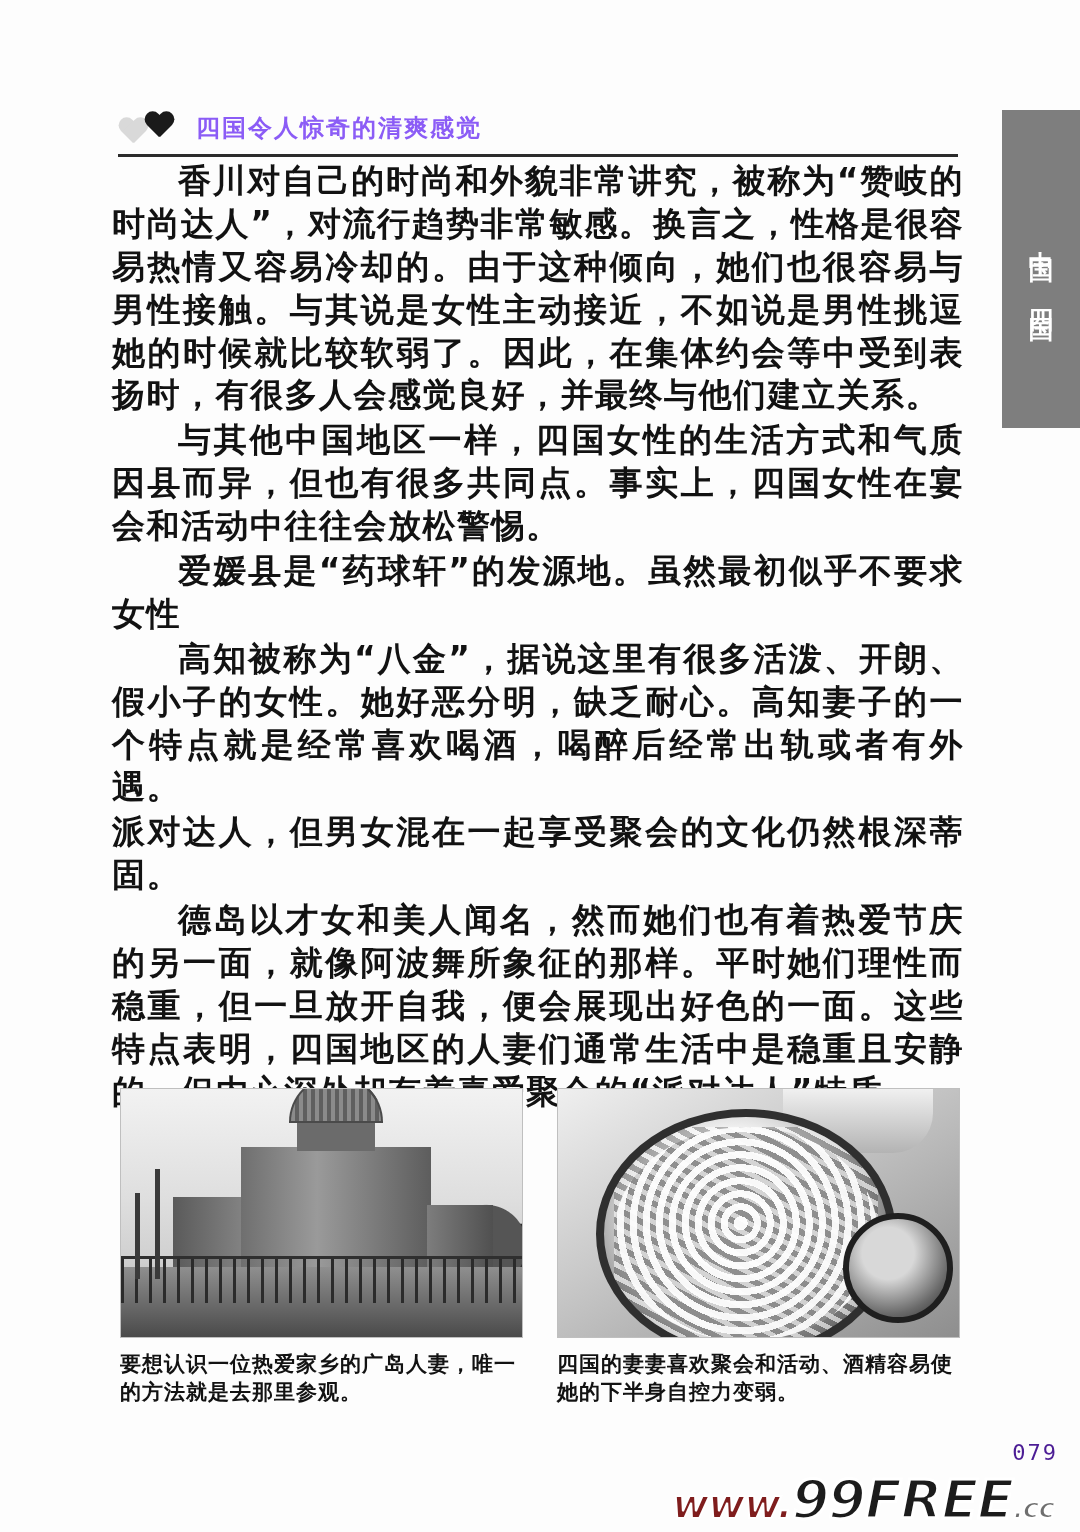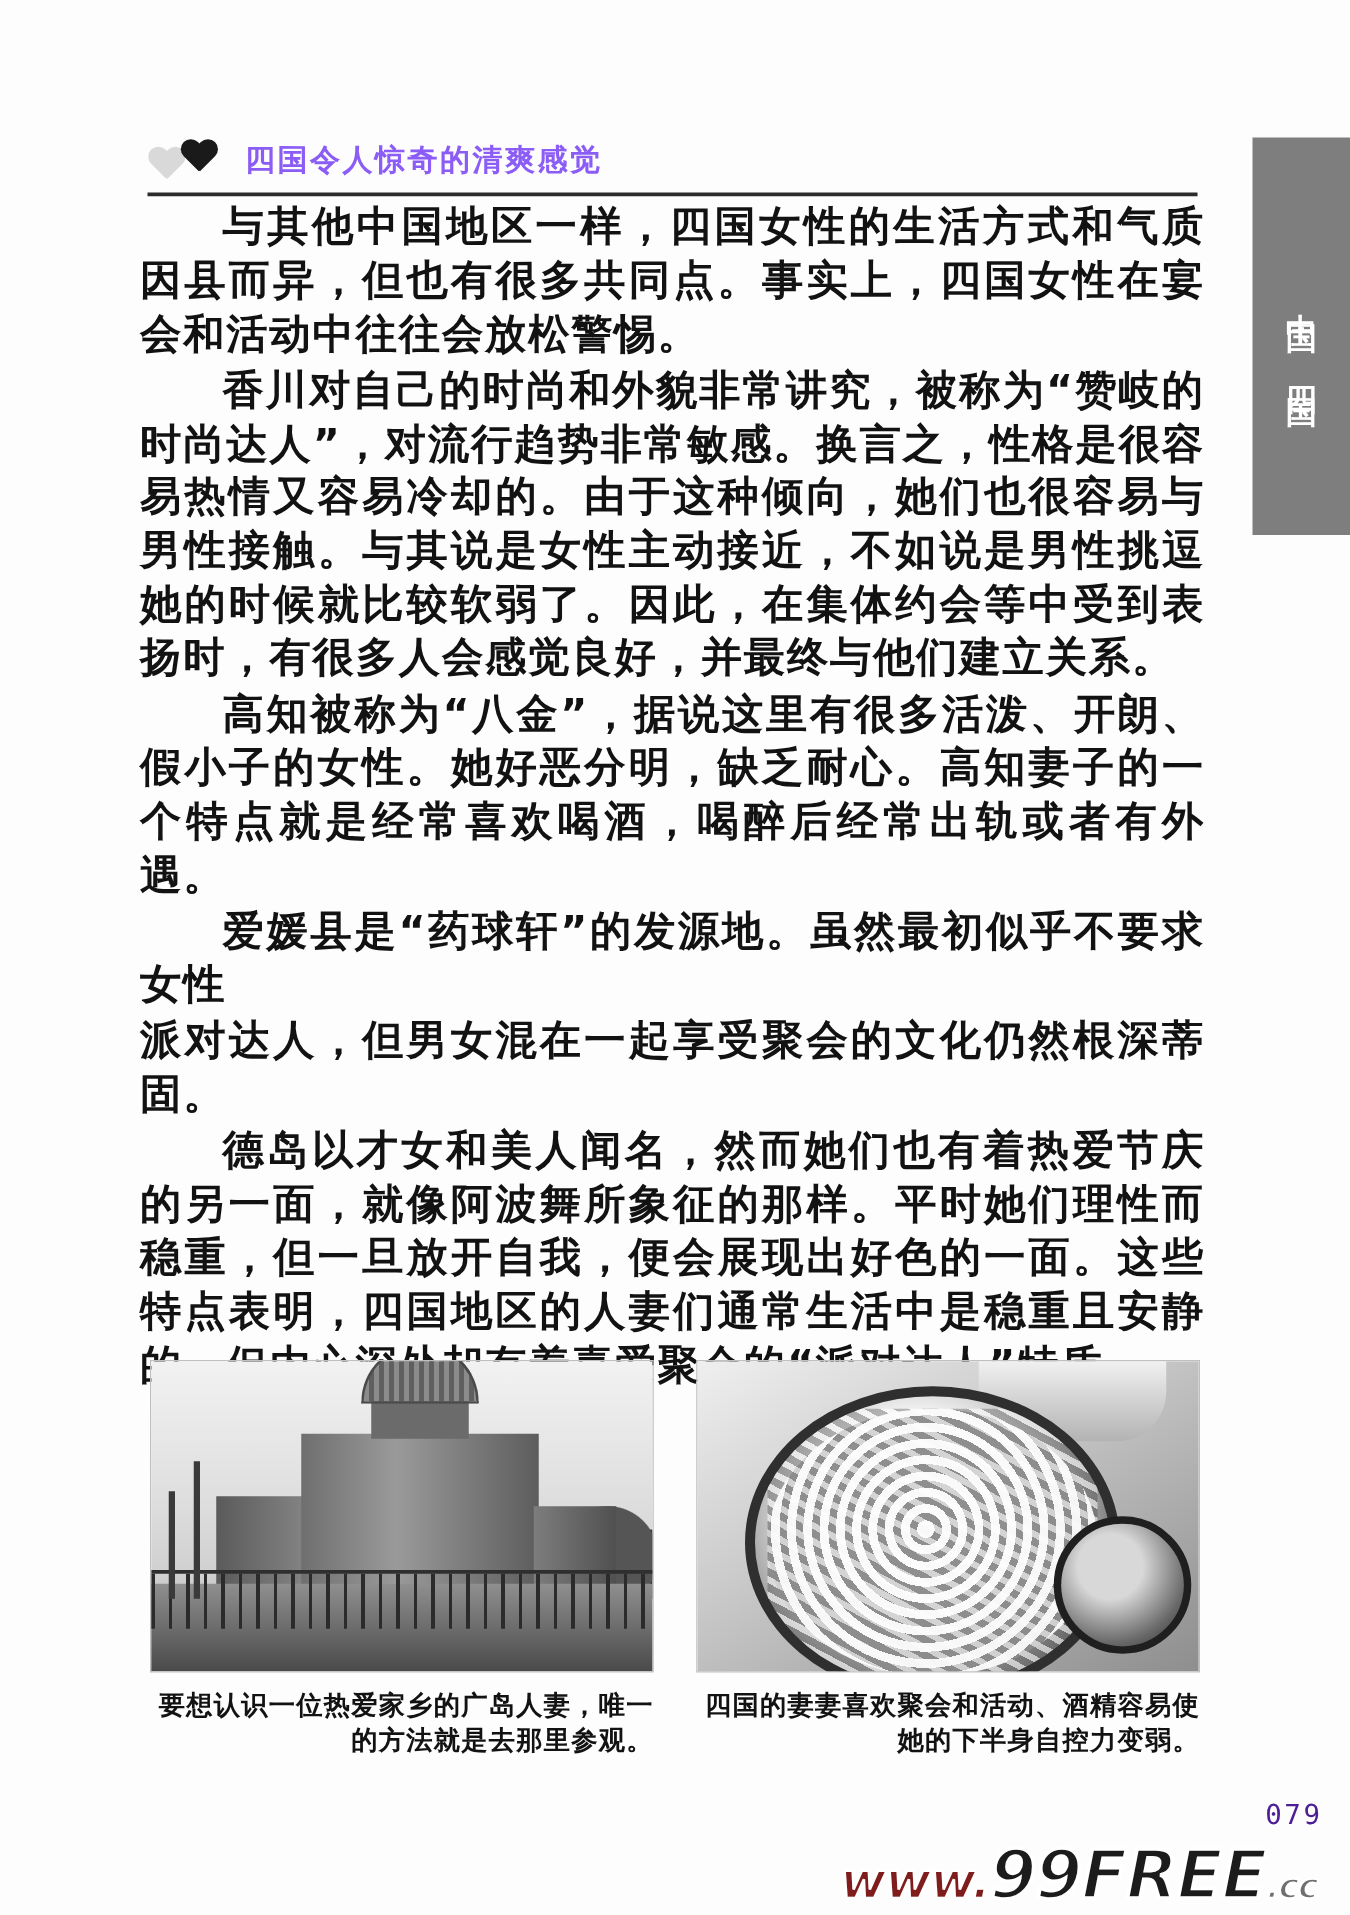--- a/index.html
+++ b/index.html
@@ -130,21 +130,20 @@
   #article p + p { margin-top: 2px; }
 
   
   #photos {
     position: absolute;
     left: 120px;
     top: 1088px;
     width: 667px;
     display: flex;
     gap: 34px;
-    text-align: right;
   }
   .photo-block { width: 403px; }
   .photo {
     width: 403px;
     height: 250px;
     position: relative;
     overflow: hidden;
     border: 1px solid #bfbfbf;
     box-sizing: border-box;
   }
@@ -286,24 +285,24 @@
   <div id="header">
     <div id="hearts">
       <span class="heart light"></span>
       <span class="heart dark"></span>
     </div>
     <div id="header-title">四国令人惊奇的清爽感觉</div>
     <div id="header-rule"></div>
   </div>
 
   <div id="article">
+    <p>香川对自己的时尚和外貌非常讲究，被称为“赞岐的时尚达人”，对流行趋势非常敏感。换言之，性格是很容易热情又容易冷却的。由于这种倾向，她们也很容易与男性接触。与其说是女性主动接近，不如说是男性挑逗她的时候就比较软弱了。因此，在集体约会等中受到表扬时，有很多人会感觉良好，并最终与他们建立关系。</p>
     <p>与其他中国地区一样，四国女性的生活方式和气质因县而异，但也有很多共同点。事实上，四国女性在宴会和活动中往往会放松警惕。</p>
-    <p>香川对自己的时尚和外貌非常讲究，被称为“赞岐的时尚达人”，对流行趋势非常敏感。换言之，性格是很容易热情又容易冷却的。由于这种倾向，她们也很容易与男性接触。与其说是女性主动接近，不如说是男性挑逗她的时候就比较软弱了。因此，在集体约会等中受到表扬时，有很多人会感觉良好，并最终与他们建立关系。</p>
+    <p>爱媛县是“药球轩”的发源地。虽然最初似乎不要求女性</p>
     <p>高知被称为“八金”，据说这里有很多活泼、开朗、假小子的女性。她好恶分明，缺乏耐心。高知妻子的一个特点就是经常喜欢喝酒，喝醉后经常出轨或者有外遇。</p>
-    <p>爱媛县是“药球轩”的发源地。虽然最初似乎不要求女性</p>
     <p class="noindent">派对达人，但男女混在一起享受聚会的文化仍然根深蒂固。</p>
     <p>德岛以才女和美人闻名，然而她们也有着热爱节庆的另一面，就像阿波舞所象征的那样。平时她们理性而稳重，但一旦放开自我，便会展现出好色的一面。这些特点表明，四国地区的人妻们通常生活中是稳重且安静的，但内心深处却有着喜爱聚会的“派对达人”特质。</p>
   </div>
 
   <div id="photos">
 
     <div class="photo-block">
       <div class="photo">
         <div class="dome-sky"></div>
         <div class="dome-trees"></div>

